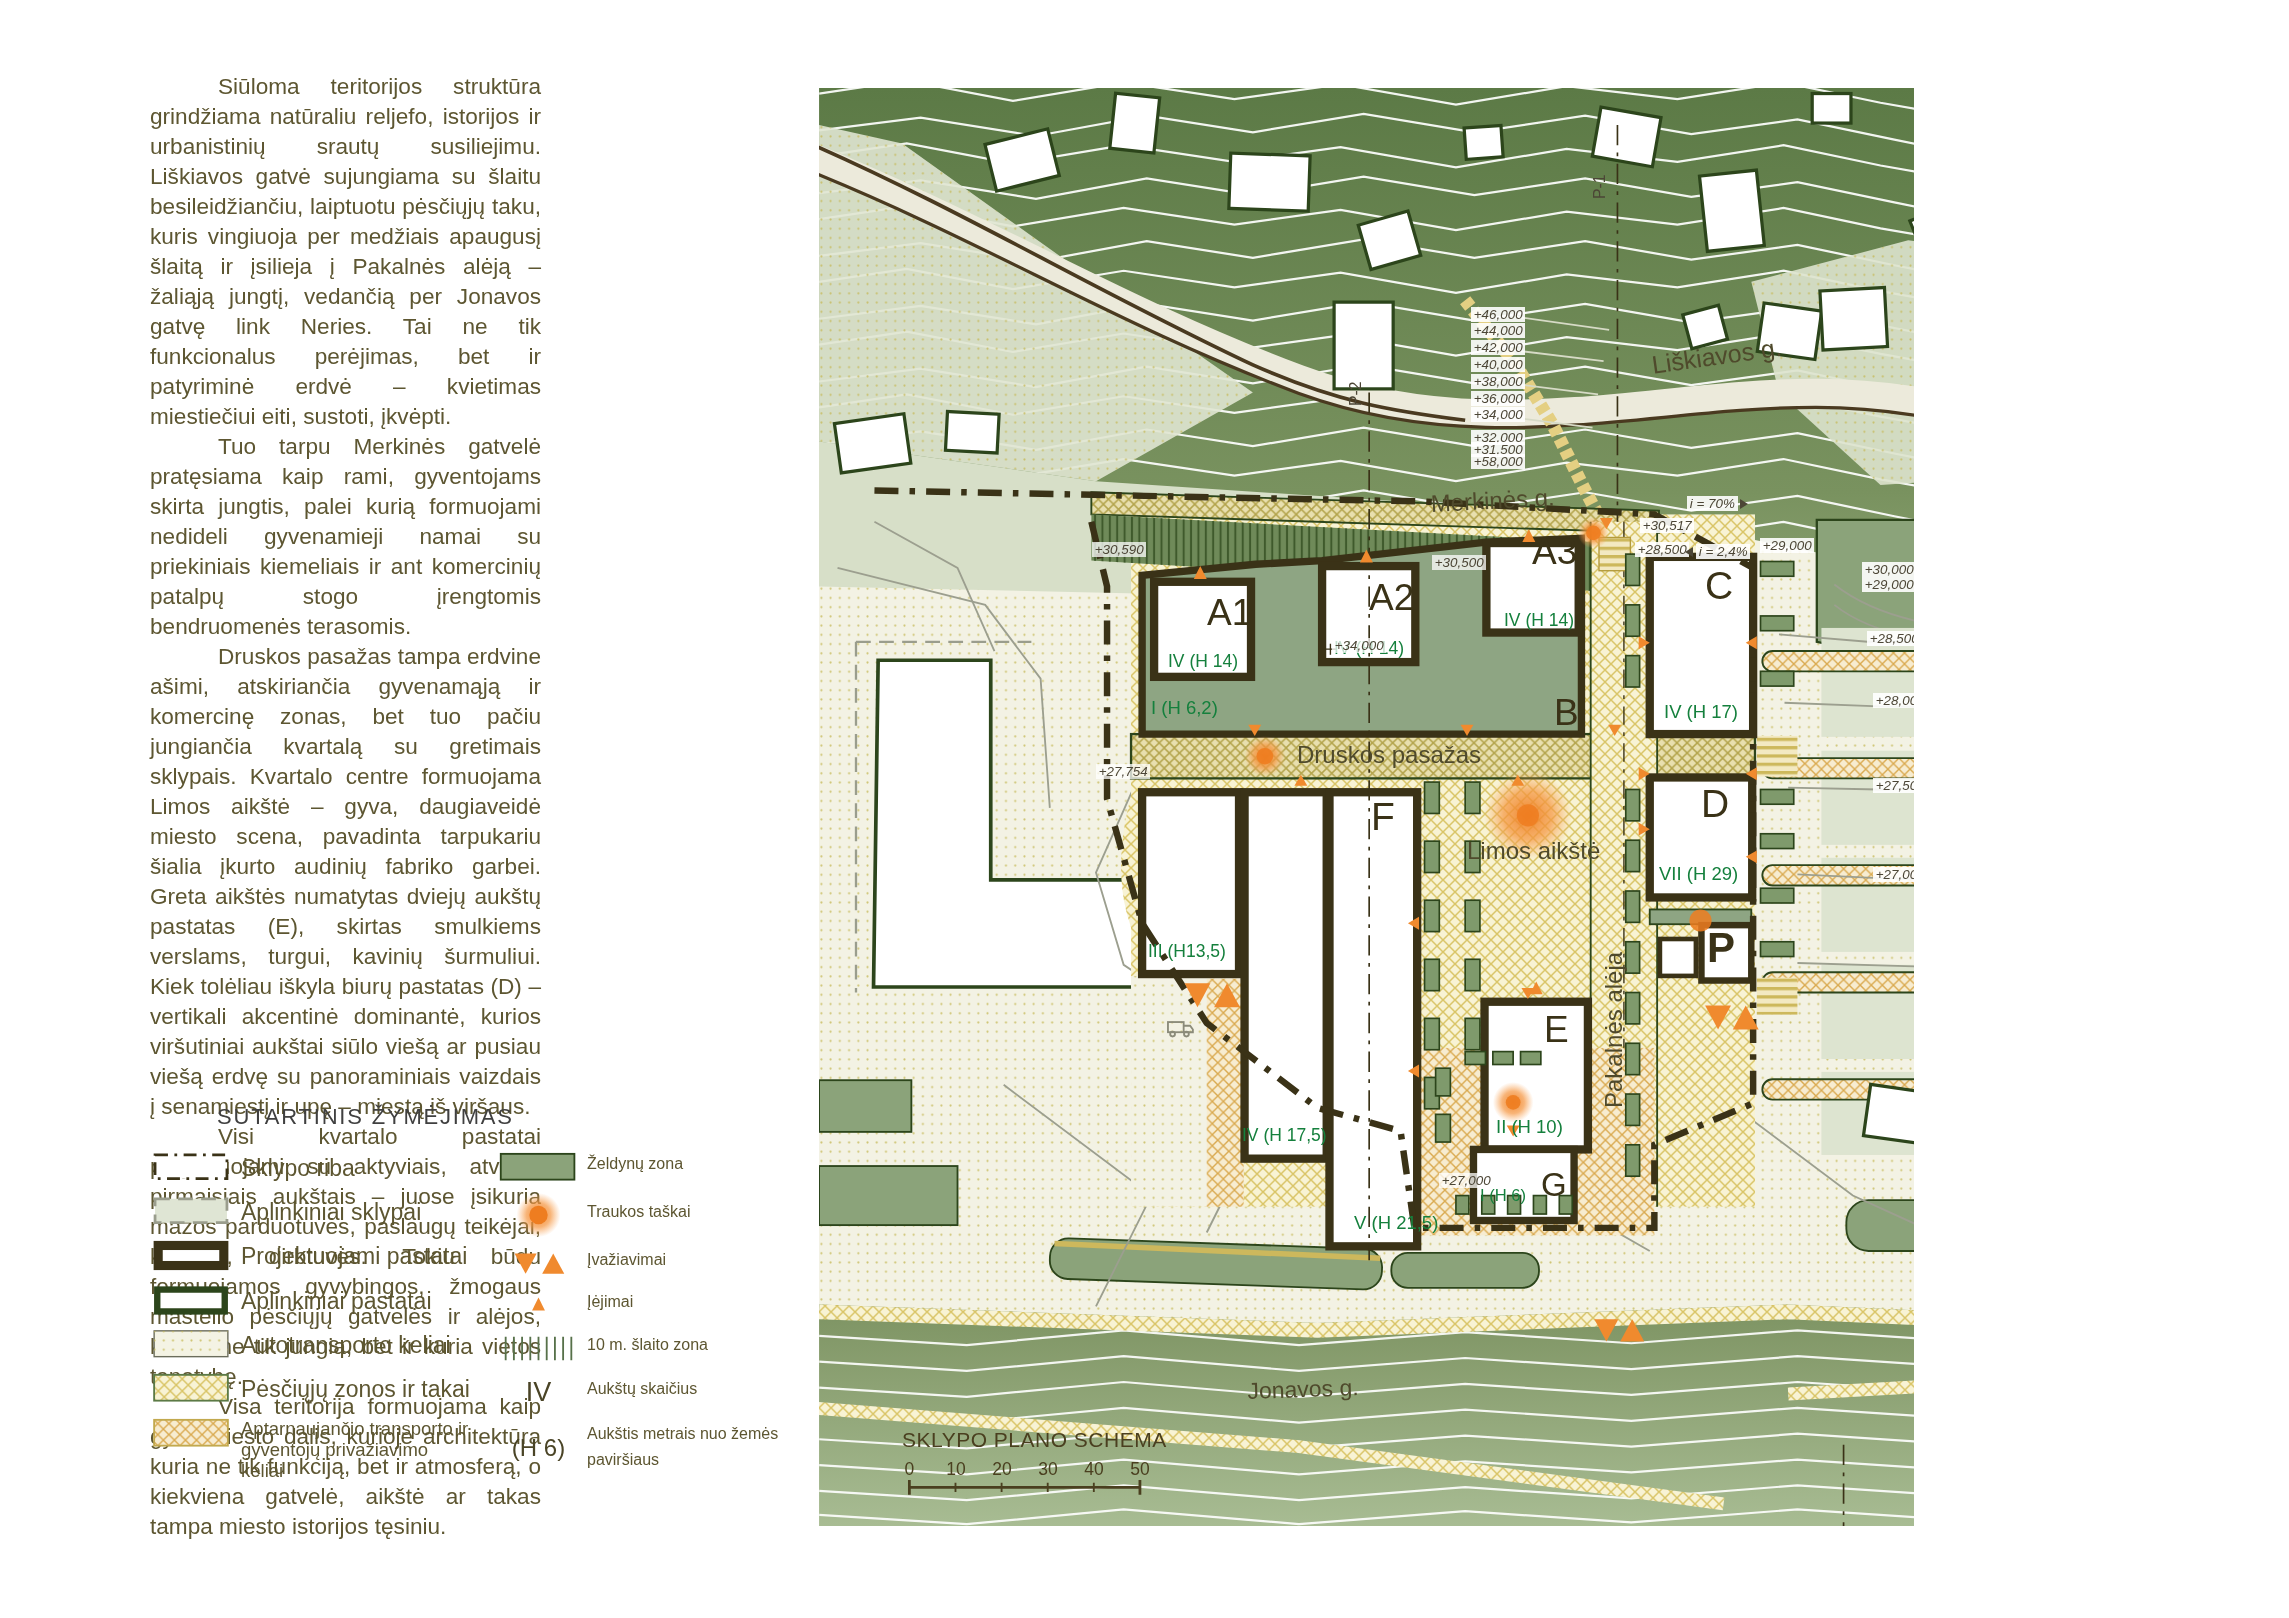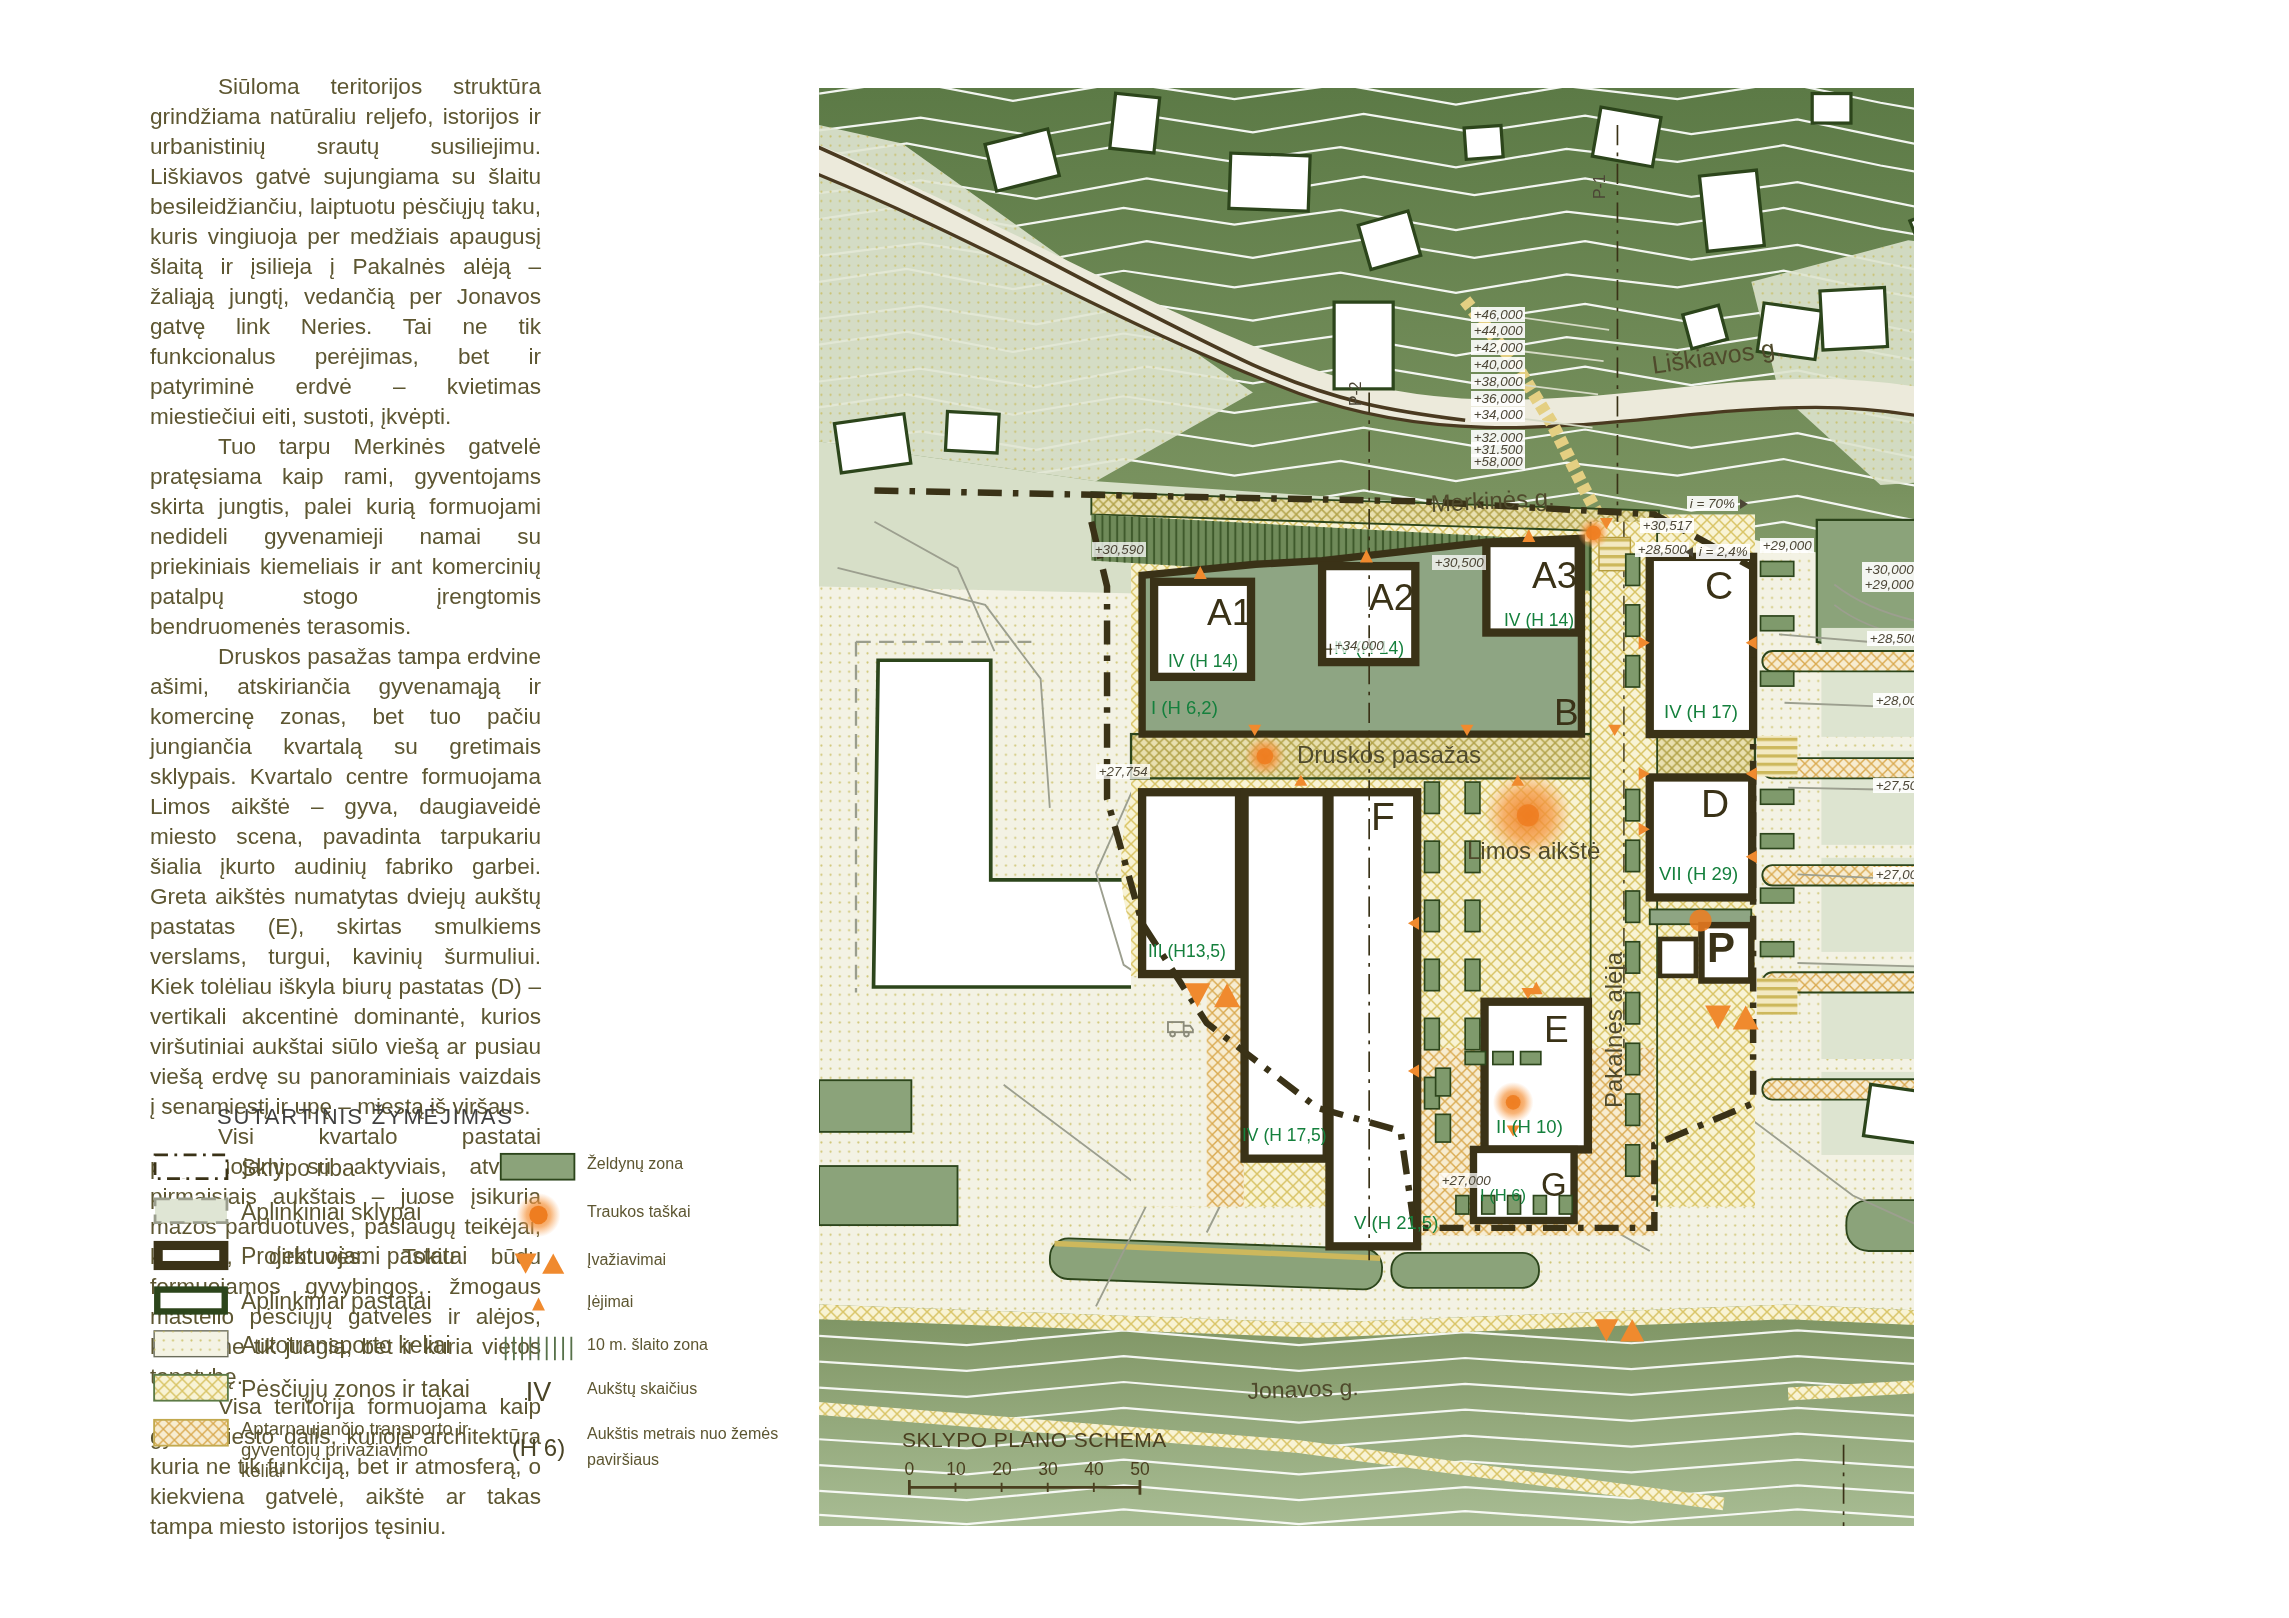--- a/index.html
+++ b/index.html
@@ -499,21 +499,21 @@
     <span class="street" style="left:781px;top:1020px;font-size:24px;transform:rotate(-90deg)">Pakalnės alėja</span>
     <span class="street" style="left:428px;top:1290px;font-size:23px;transform:rotate(-2deg)">Jonavos g.</span>
     <span class="seclab" style="left:772px;top:111px">P-1</span>
     <span class="seclab" style="left:528px;top:318px">P-2</span>
     <span class="north-n" style="left:1257px;top:85px">N</span>
 
     <span class="bletter" style="left:388px;top:504px;font-size:37px">A1</span>
     <span class="bfloors" style="left:349px;top:563px;font-size:17.5px">IV (H 14)</span>
     <span class="bletter" style="left:550px;top:489px;font-size:37px">A2</span>
     <span class="bfloors" style="left:515px;top:550px;font-size:17.5px">IV (H 14)</span>
-    <span class="bletter" style="left:713px;top:467px;font-size:37px">A3</span>
+    <span class="bletter" style="left:713px;top:443px;font-size:37px">A3</span>
     <span class="bfloors" style="left:685px;top:522px;font-size:17.5px">IV (H 14)</span>
     <span class="bletter" style="left:735px;top:604px;font-size:37px">B</span>
     <span class="bfloors" style="left:332px;top:609px;font-size:18.5px">I (H 6,2)</span>
     <span class="bletter" style="left:886px;top:476px;font-size:39px">C</span>
     <span class="bfloors" style="left:845px;top:613px;font-size:18.5px">IV (H 17)</span>
     <span class="bletter" style="left:882px;top:694px;font-size:39px">D</span>
     <span class="bfloors" style="left:840px;top:775px;font-size:18.5px">VII (H 29)</span>
     <span class="bletter" style="left:725px;top:921px;font-size:37px">E</span>
     <span class="bfloors" style="left:677px;top:1028px;font-size:18.5px">II (H 10)</span>
     <span class="bletter" style="left:552px;top:707px;font-size:39px">F</span>

